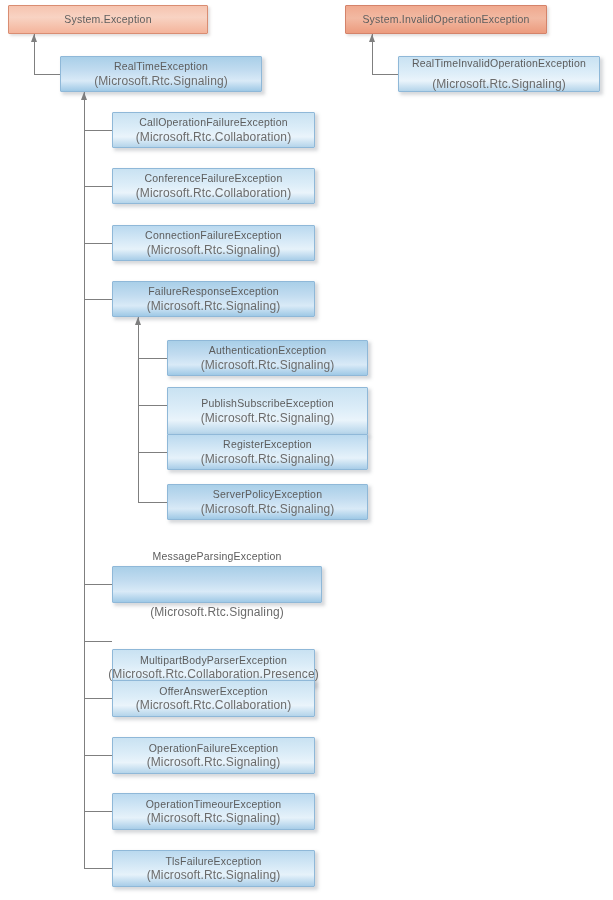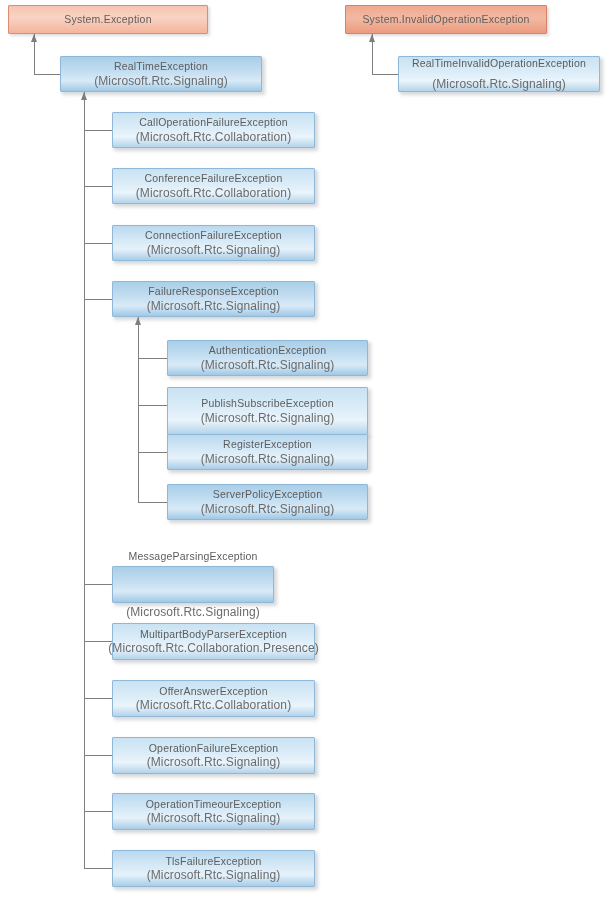--- a/index.html
+++ b/index.html
@@ -182,26 +182,26 @@
   <div class="node cls tint-c" style="left: 167px; top: 434px; width: 201px; height: 36px;">
     <span class="title">RegisterException</span>
     <span class="ns">(Microsoft.Rtc.Signaling)</span>
   </div>
 
   <div class="node cls tint-a" style="left: 167px; top: 484px; width: 201px; height: 36px;">
     <span class="title">ServerPolicyException</span>
     <span class="ns">(Microsoft.Rtc.Signaling)</span>
   </div>
 
-  <div class="node cls tint-a" style="left: 112px; top: 566px; width: 162px; height: 37px; gap: 42px;">
+  <div class="node cls tint-a" style="left: 112px; top: 566px; width: 210px; height: 37px; gap: 42px;">
     <span class="title">MessageParsingException</span>
     <span class="ns">(Microsoft.Rtc.Signaling)</span>
   </div>
 
-  <div class="node cls tint-b" style="left: 112px; top: 623px; width: 203px; height: 37px;">
+  <div class="node cls tint-b" style="left: 112px; top: 649px; width: 203px; height: 37px;">
     <span class="title">MultipartBodyParserException</span>
     <span class="ns">(Microsoft.Rtc.Collaboration.Presence)</span>
   </div>
 
   <div class="node cls tint-b" style="left: 112px; top: 680px; width: 203px; height: 37px;">
     <span class="title">OfferAnswerException</span>
     <span class="ns">(Microsoft.Rtc.Collaboration)</span>
   </div>
 
   <div class="node cls tint-b" style="left: 112px; top: 737px; width: 203px; height: 37px;">

